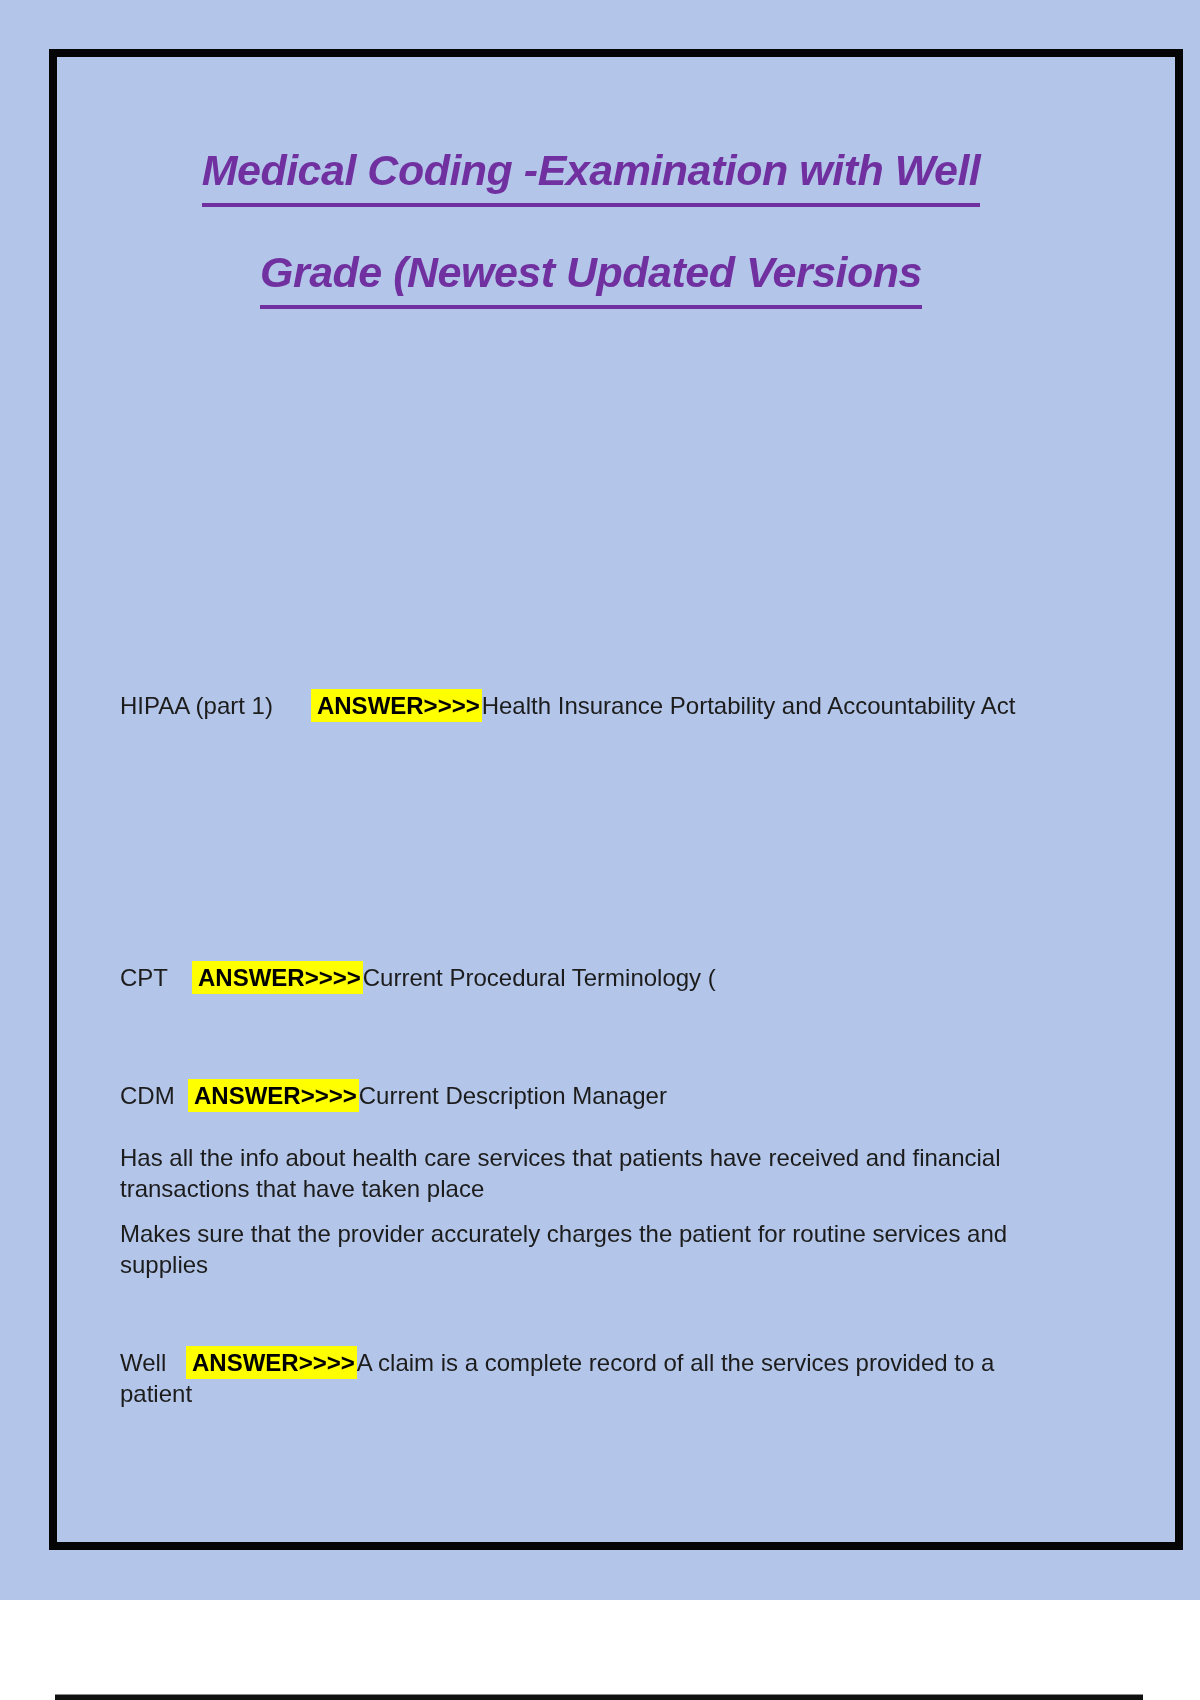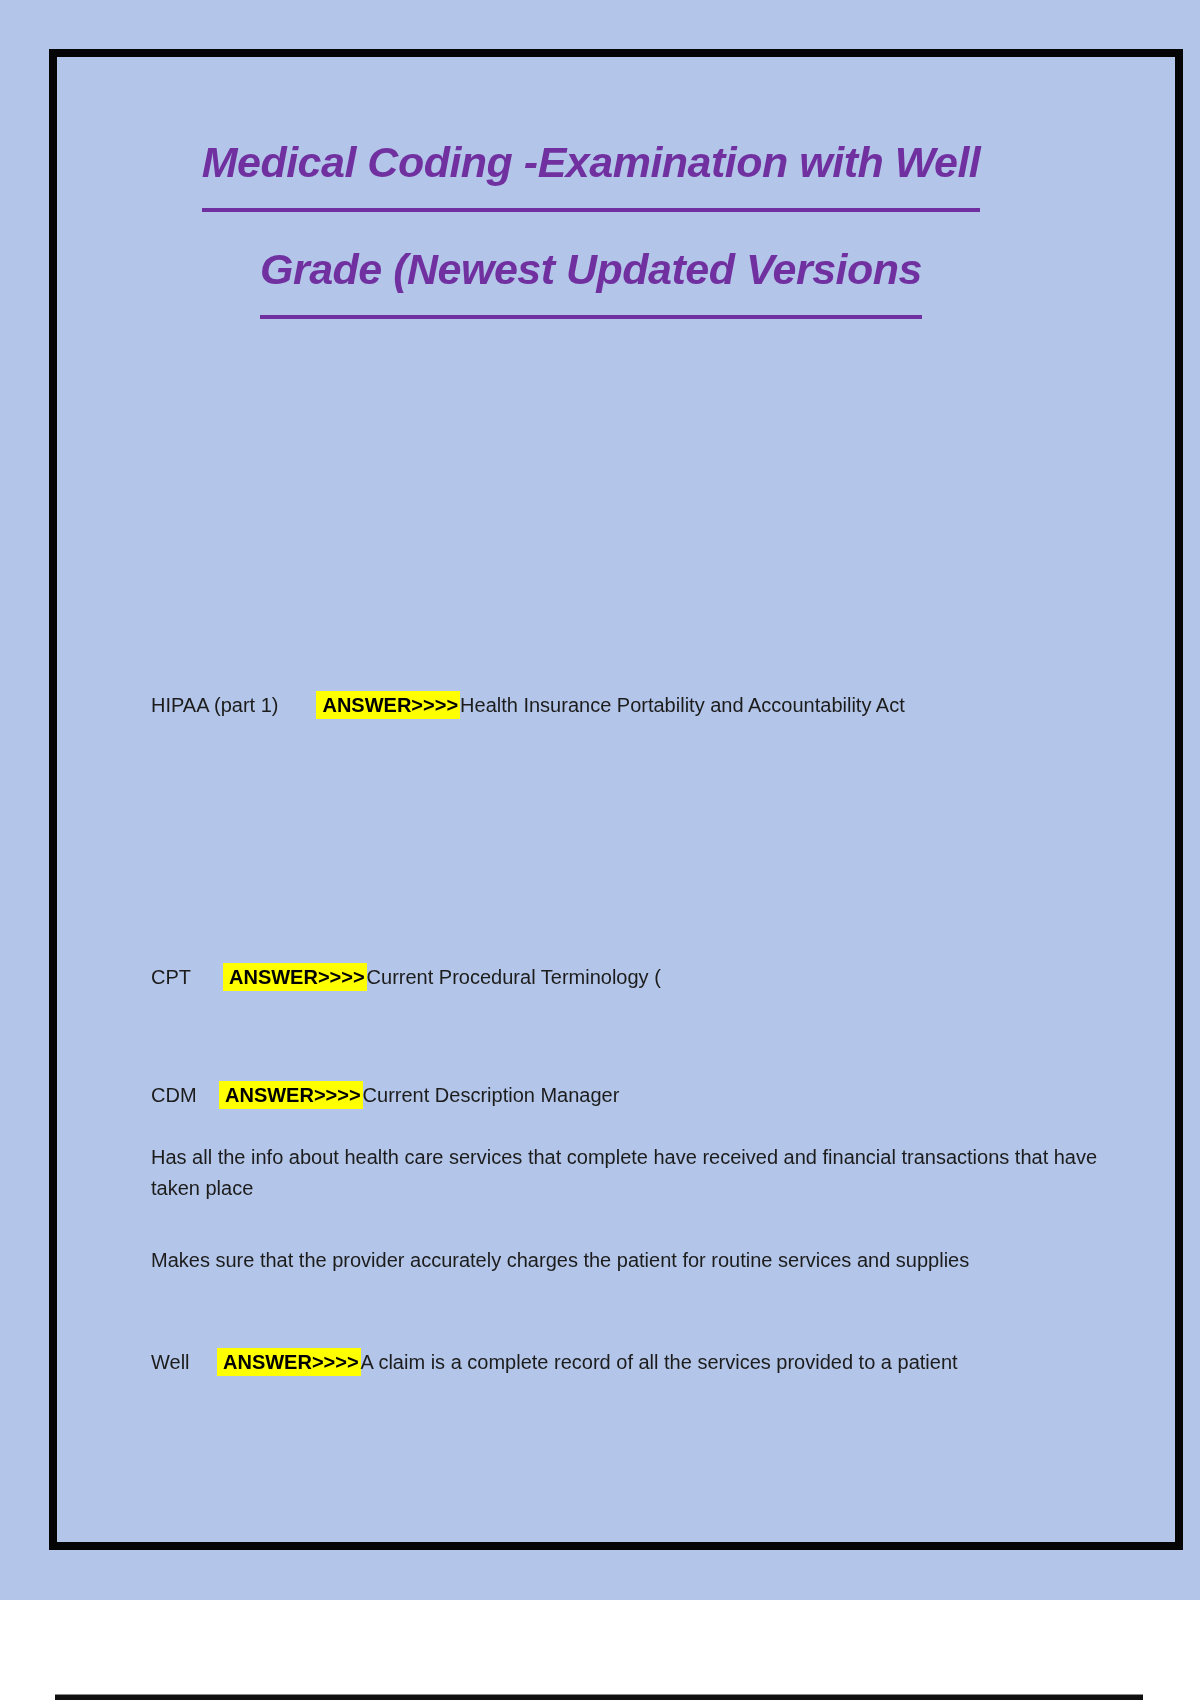--- a/index.html
+++ b/index.html
@@ -23,43 +23,44 @@
   .title {
     position:absolute; top:138px; left:135px; width:912px;
     text-align:center;
     color:var(--title-color, #7030a0);
     font-size:43px; font-weight:bold; font-style:italic;
     letter-spacing:-0.5px;
   }
   .title-row { margin-bottom:33px; }
   .title-line {
     display:inline-block;
-    padding-bottom:21px;
+    padding-bottom:8px;
     border-bottom:4px solid var(--title-color, #7030a0);
     white-space:nowrap;
+    margin-top:8px;
   }
   .qa, .para {
-    position:absolute; left:151px; width:952px;
-    font-size:20px; line-height:31px;
+    position:absolute; left:120px; width:952px;
+    font-size:24px; line-height:31px;
   }
   .term { display:inline-block; min-width:56px; }
   .tab  { display:inline-block; height:1px; }
   .t-hipaa { width:38px; }
   .t-icd   { width:18px; }
   .t-cpt   { width:16px; }
   .t-cdm   { width:12px; }
   .t-claim { width:10px; }
   .mark {
     background:var(--highlight-bg, #ffff00);
     color:var(--highlight-text, #000000);
     font-weight:bold;
     padding:3px 2px 3px 6px;
   }
   .cdm-extra-1 { margin-top:31px; }
-  .cdm-extra-2 { margin-top:41px; }
+  .cdm-extra-2 { margin-top:14px; }
   .edge {
     position:absolute; top:1600px; left:0; width:1200px; height:11px;
     background: conic-gradient(from -45deg at 50% 0, var(--page-bg, #b3c5e8) 90deg, transparent 0) 0 0/20px 11px repeat-x;
   }
   .between {
     position:absolute; top:1611px; left:0; width:1200px; height:83px;
     background:#ffffff;
   }
   .nextline {
     position:absolute; top:1694px; left:55px; width:1088px; height:5px;
@@ -88,21 +89,21 @@
 
 
   <div class="qa" style="top:962px">
     <span class="term">CPT</span><span class="tab t-cpt"></span><span class="mark">ANSWER&gt;&gt;&gt;&gt;</span><span class="ans">Current Procedural Terminology (</span>
   </div>
 
   <div class="qa" style="top:1080px">
     <div>
       <span class="term">CDM</span><span class="tab t-cdm"></span><span class="mark">ANSWER&gt;&gt;&gt;&gt;</span><span class="ans">Current Description Manager</span>
     </div>
-    <div class="cdm-extra-1">Has all the info about health care services that complete have received and financial transactions that have taken place</div>
+    <div class="cdm-extra-1">Has all the info about health care services that patients have received and financial transactions that have taken place</div>
     <div class="cdm-extra-2">Makes sure that the provider accurately charges the patient for routine services and supplies</div>
   </div>
 
   <div class="qa" style="top:1347px">
     <span class="term">Well</span><span class="tab t-claim"></span><span class="mark">ANSWER&gt;&gt;&gt;&gt;</span><span class="ans">A claim is a complete record of all the services provided to a patient</span>
   </div>
 </div>
 
 <div class="edge"></div>
 <div class="between"></div>

